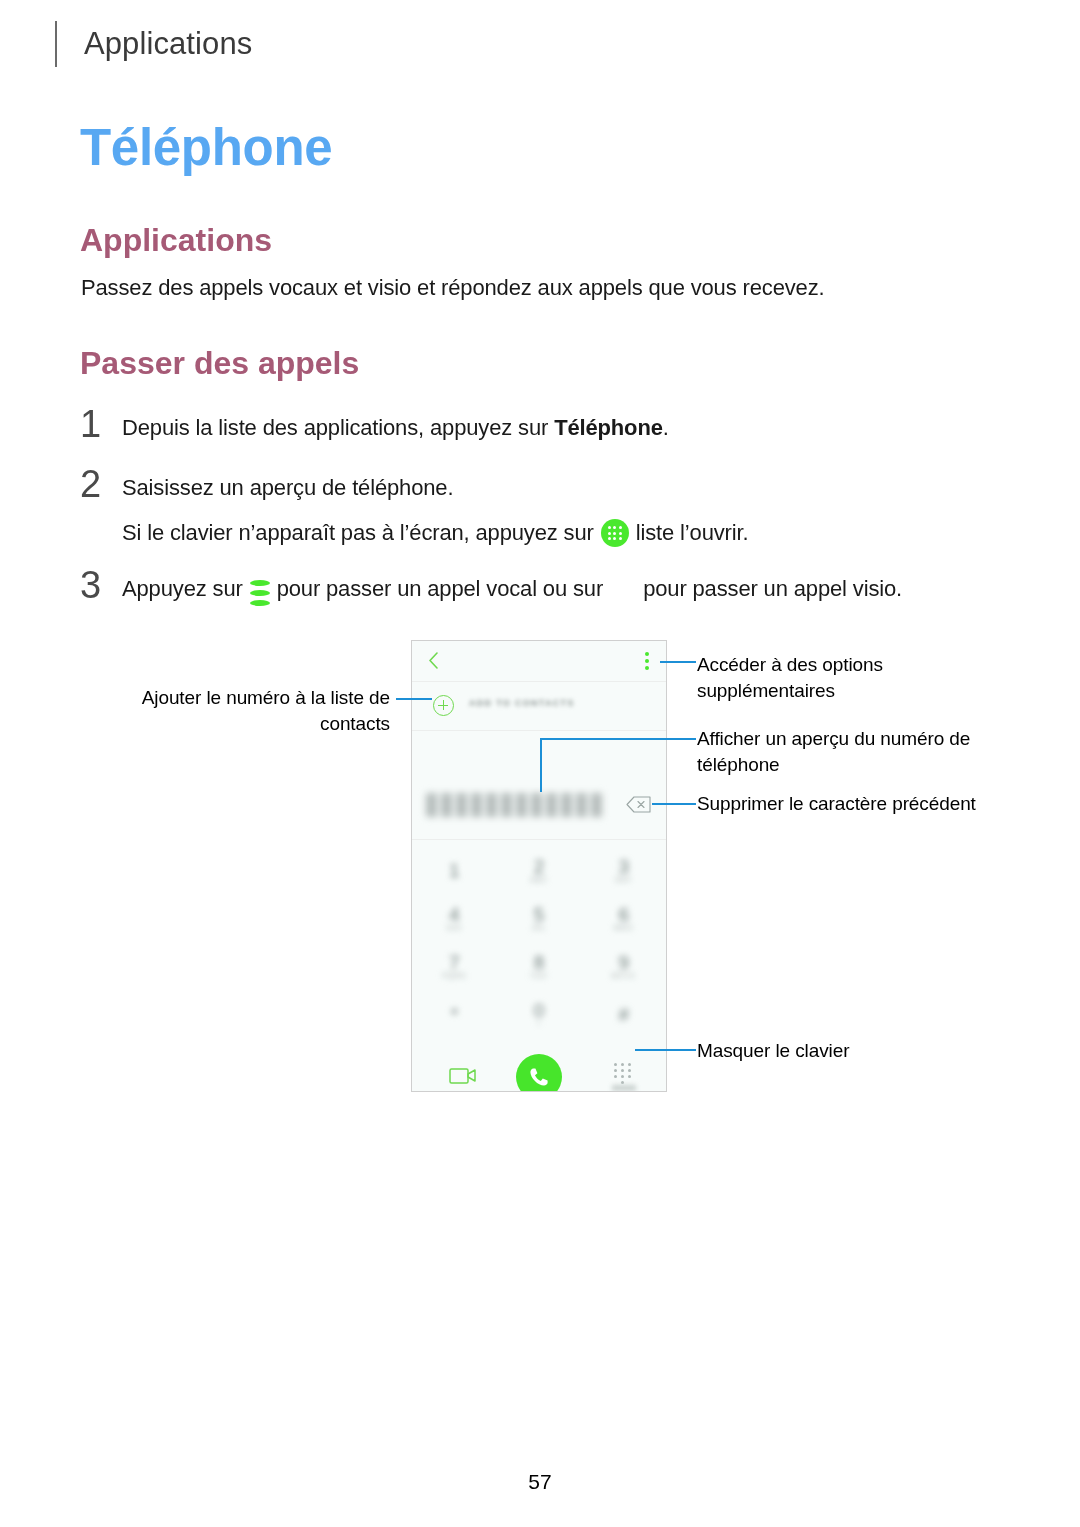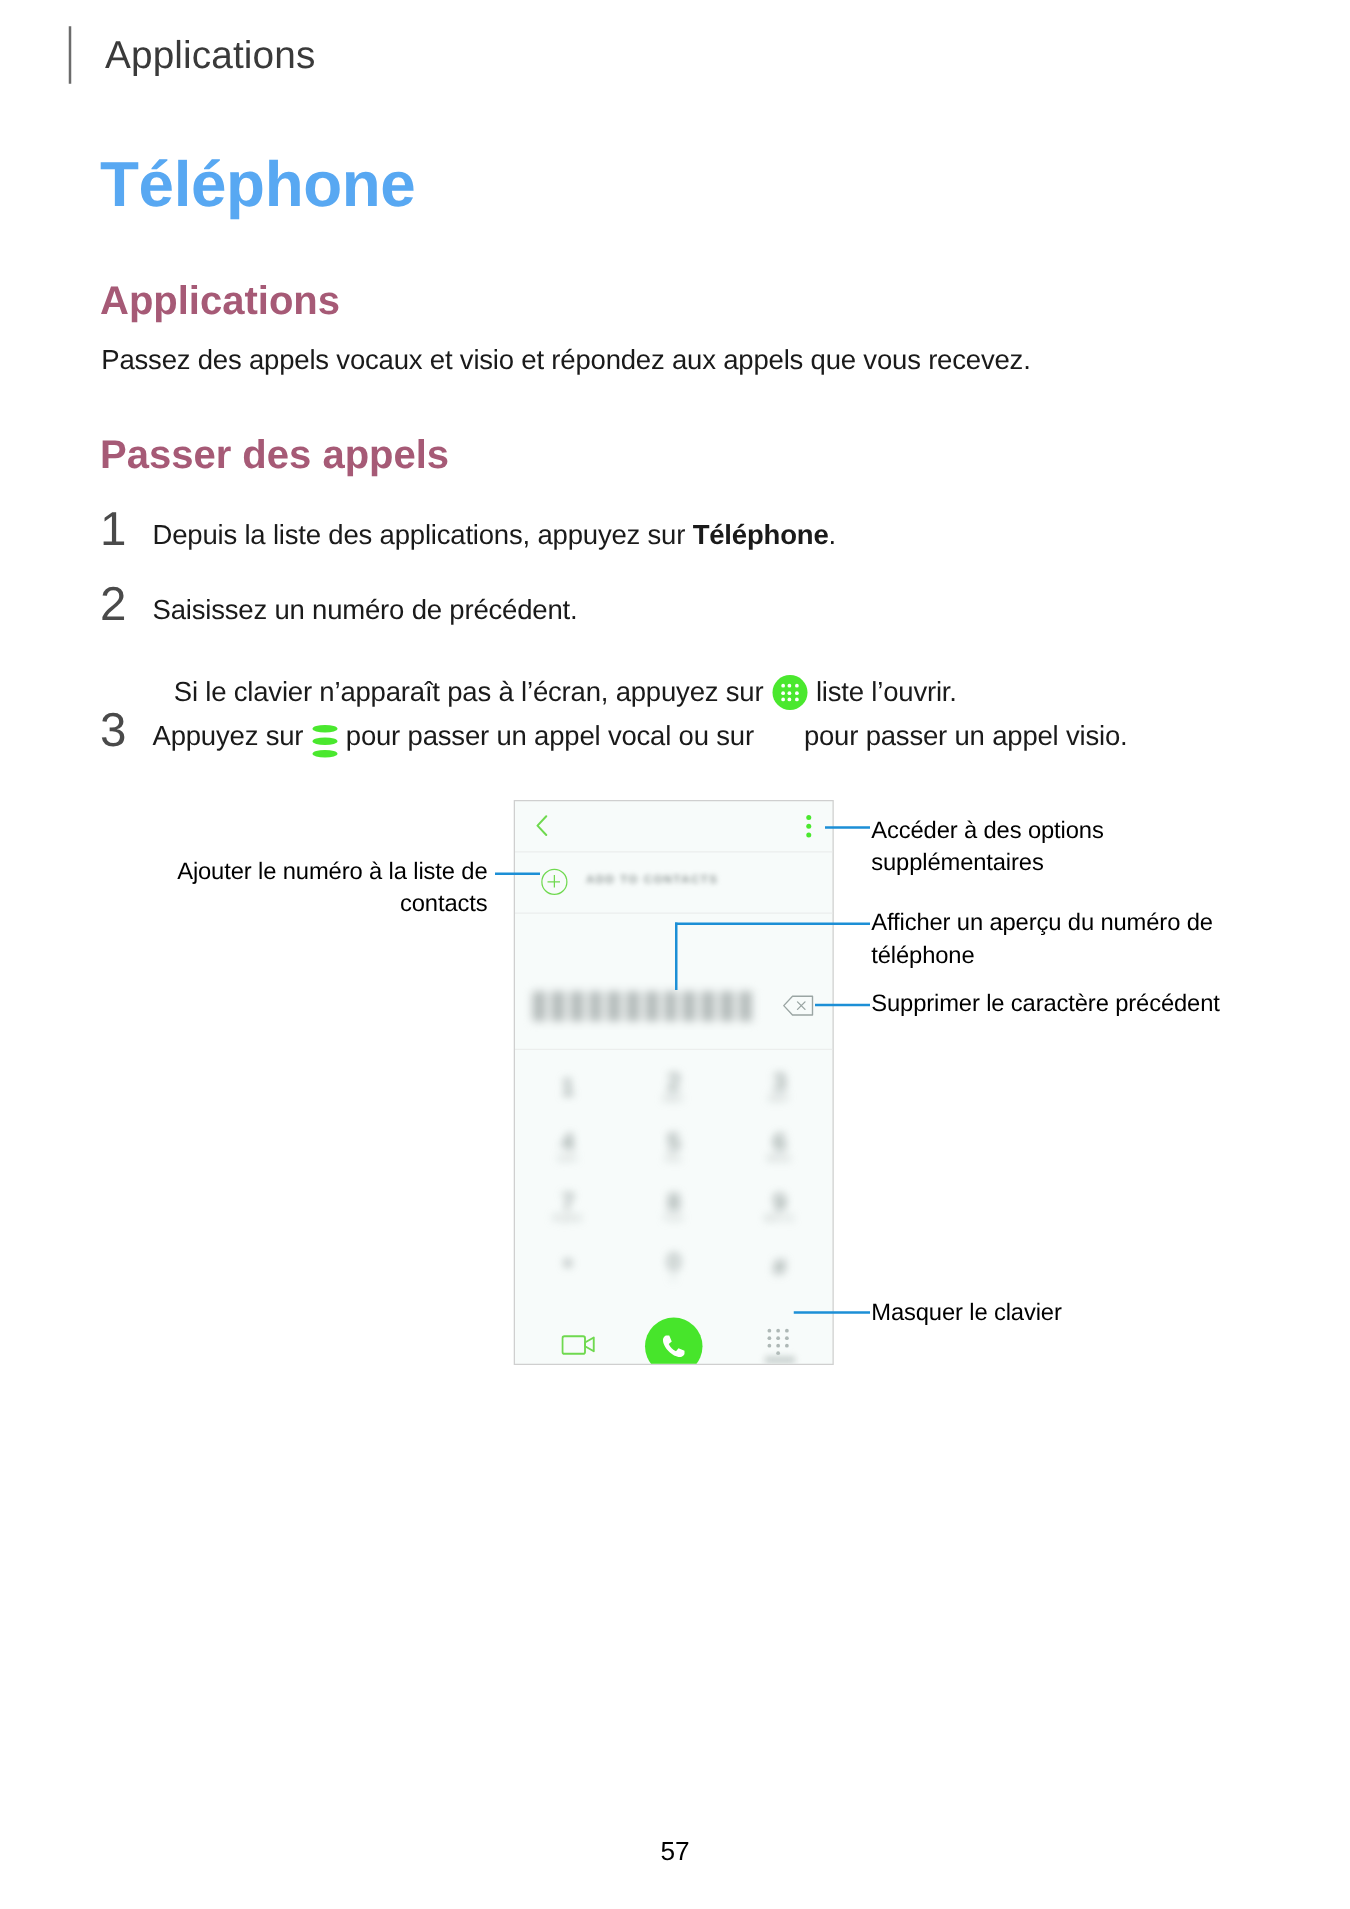--- a/index.html
+++ b/index.html
@@ -97,27 +97,26 @@
   }
   .step-body b { font-weight: bold; }
 
   #step-1 { top: 411px; }
   #step-2 { top: 471px; }
   #step-3 { top: 572px; }
 
   #step-2-sub {
     position: absolute;
     left: 122px;
-    top: 540px;
+    top: 519px;
     font-size: 22px;
     color: #1a1a1a;
     letter-spacing: -0.15px;
     display: flex;
     align-items: center;
-    margin-left: 17px;
   }
 
   
   .icon-keypad-green {
     display: inline-block;
     width: 28px;
     height: 28px;
     border-radius: 50%;
     background: #4ae82e;
     position: relative;
@@ -378,21 +377,21 @@
 
 <div class="step" id="step-1">
   <div class="step-number">1</div>
   <div class="step-body">
     <span>Depuis la liste des applications, appuyez sur </span><b>Téléphone</b><span>.</span>
   </div>
 </div>
 
 <div class="step" id="step-2">
   <div class="step-number">2</div>
-  <div class="step-body">Saisissez un numéro de précédent.</div>
+  <div class="step-body">Saisissez un aperçu de téléphone.</div>
 </div>
 
 <div id="step-2-sub">
   <span>Si le clavier n’apparaît pas à l’écran, appuyez sur</span>
   <span class="icon-keypad-green">
     <i style="left:7px;top:7px"></i>
       <i style="left:12.5px;top:7px"></i>
       <i style="left:18px;top:7px"></i>
     <i style="left:7px;top:12.5px"></i>
       <i style="left:12.5px;top:12.5px"></i>

